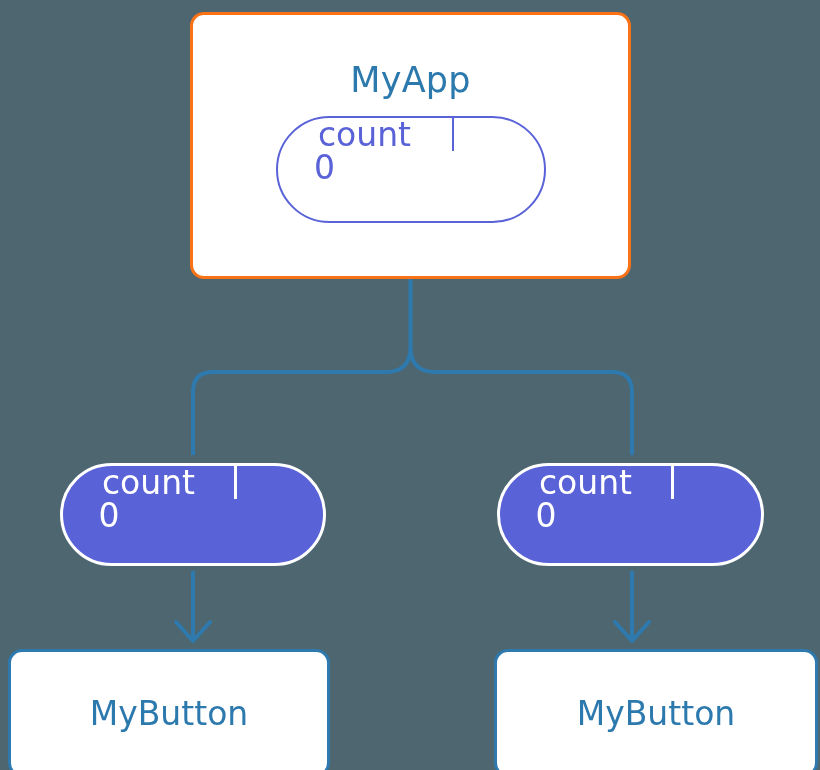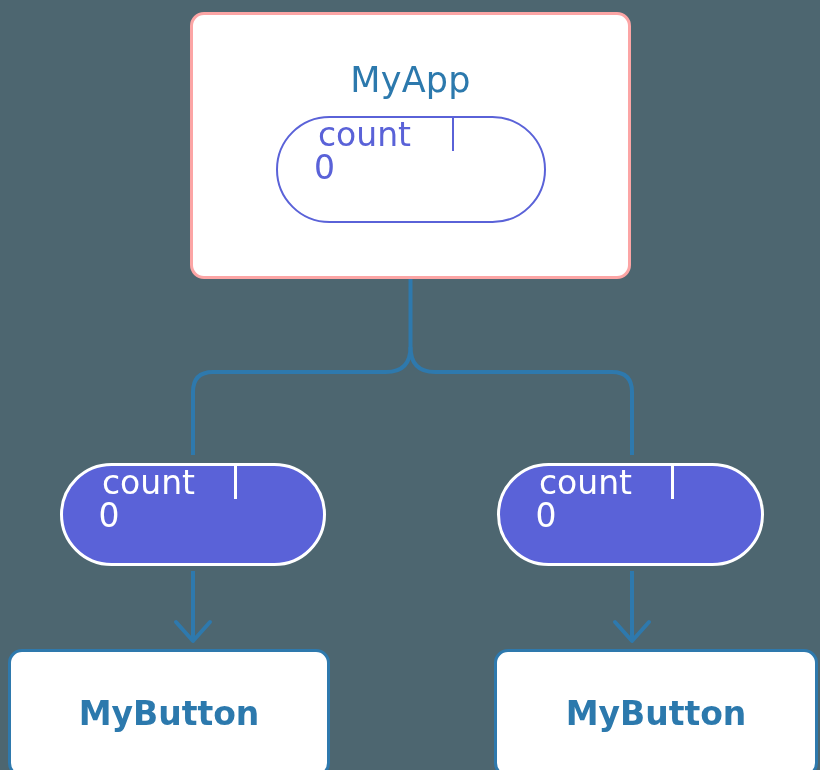--- a/index.html
+++ b/index.html
@@ -26,21 +26,21 @@
     top: 0;
     width: 820px;
     height: 770px;
     pointer-events: none;
   }
 
   
   .card {
     position: absolute;
     background: #ffffff;
-    border: 3px solid #fca5a5;
+    border: 3px solid #f97316;
     border-radius: 14px;
     box-sizing: border-box;
   }
   #root-card {
     left: 190px;
     top: 12px;
     width: 441px;
     height: 267px;
     display: flex;
     flex-direction: column;
@@ -63,21 +63,21 @@
     border: 3px solid #2e79ad;
     border-radius: 14px;
     box-sizing: border-box;
     display: flex;
     align-items: center;
     justify-content: center;
   }
   .leaf-title {
     color: #2c79ad;
     font-size: 33px;
-    font-weight: 700;
+    font-weight: 400;
     line-height: 1;
   }
   #leaf-left  { left: 8px;   top: 649px; width: 322px; height: 128px; }
   #leaf-right { left: 494px; top: 649px; width: 324px; height: 128px; }
 
   
   .pill {
     position: absolute;
     box-sizing: border-box;
     display: flex;

